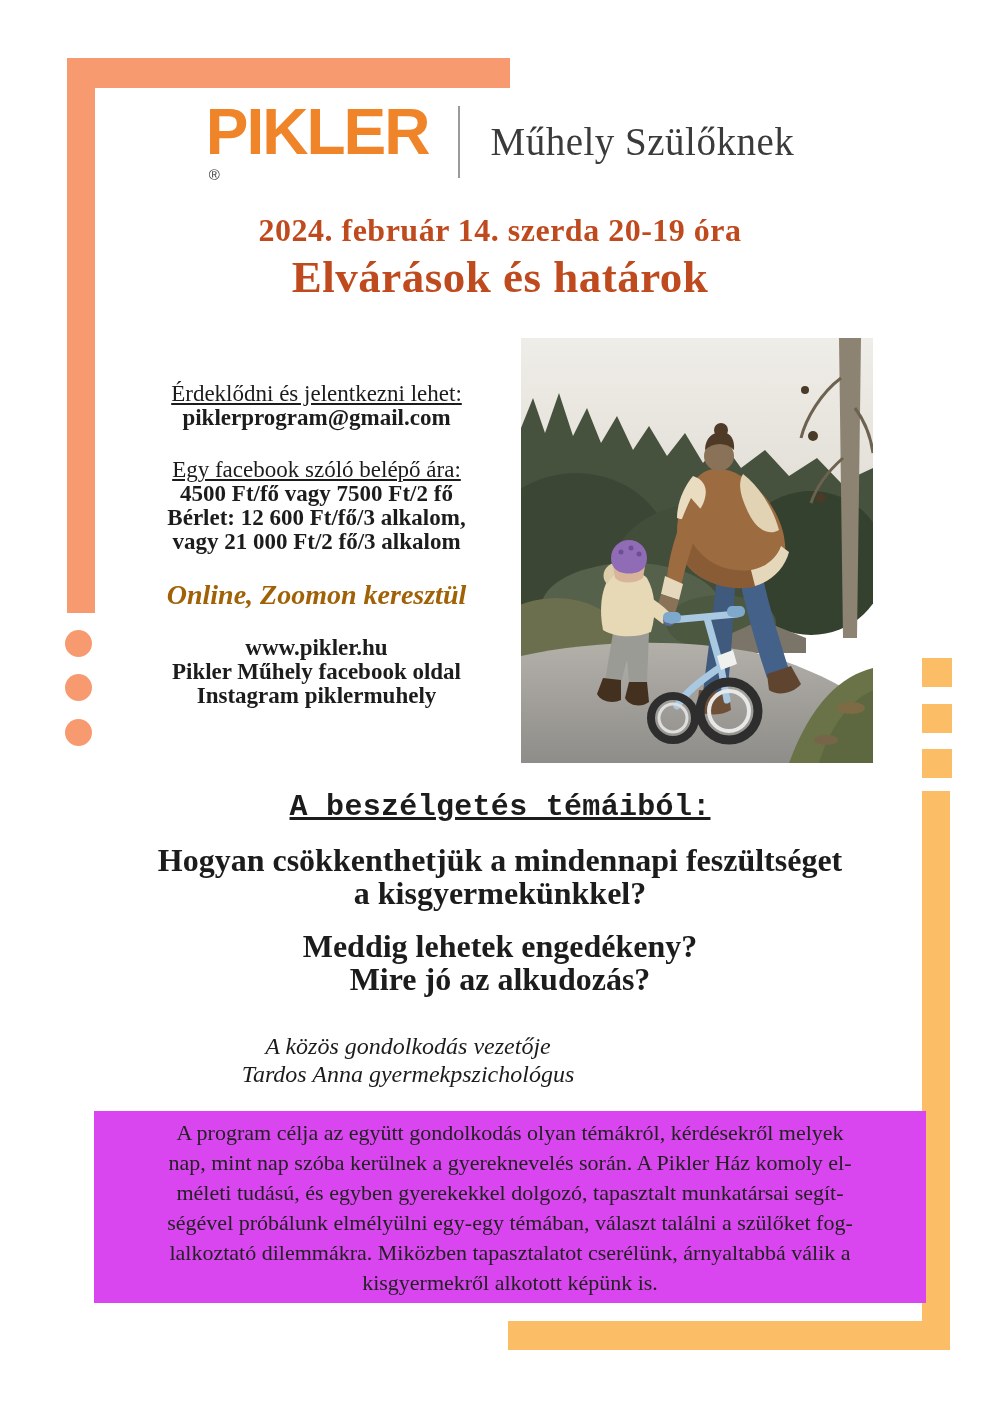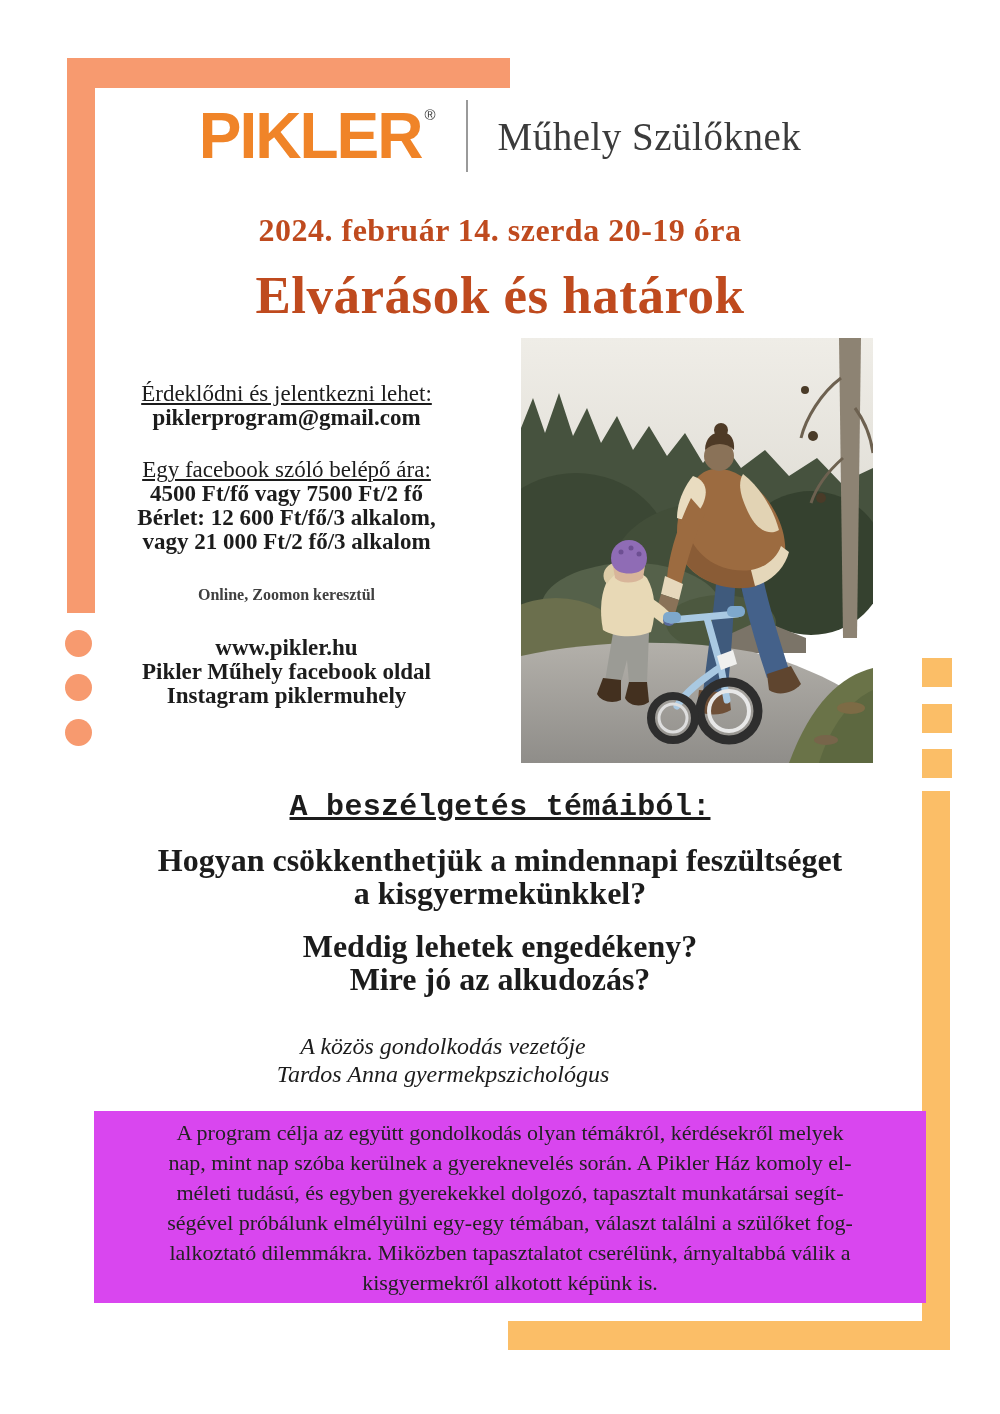--- a/index.html
+++ b/index.html
@@ -17,54 +17,54 @@
   .bar-left-v{left:67px;top:58px;width:28px;height:555px;}
   .dot{left:65px;width:27px;height:27px;border-radius:50%;}
   .dot1{top:630px;} .dot2{top:674px;} .dot3{top:719px;}
   .sq{left:922px;width:30px;height:29px;}
   .sq1{top:658px;} .sq2{top:704px;} .sq3{top:749px;}
   .bar-right-v{left:922px;top:791px;width:28px;height:559px;}
   .bar-bottom-h{left:508px;top:1321px;width:442px;height:29px;}
 
   
   .header{left:0;top:100px;width:1000px;display:flex;justify-content:center;align-items:center;gap:24px;}
-  .logo-wrap{display:flex;align-items:flex-start;}
+  .logo-wrap{display:flex;align-items:flex-start;flex-direction:column;}
   .logo-text{
     font-family:"Liberation Sans", sans-serif;font-weight:800;
     font-size:64px;line-height:1;color:#F08428;letter-spacing:-2px;
   }
   .logo-reg{font-family:"Liberation Sans", sans-serif;font-size:15px;color:#3b3b3b;margin-top:2px;margin-left:3px;}
   .logo-divider{width:2px;height:72px;background:#9a9a9a;margin:0 6px;}
   .tagline{font-size:39px;color:#3b3b3b;letter-spacing:0.5px;}
 
   
   .title-block{left:0;top:212px;width:1000px;text-align:center;color:#BF4A1E;}
   .title-date{font-size:32px;font-weight:bold;letter-spacing:0.5px;}
-  .title-event{font-size:53px;font-weight:bold;margin-top:16px;letter-spacing:0.5px;text-align:center;}
-
-  
-  .left-col{left:79px;top:382px;width:415px;text-align:center;}
+  .title-event{font-size:45px;font-weight:bold;margin-top:2px;letter-spacing:0.5px;text-align:center;}
+
+  
+  .left-col{left:109px;top:382px;width:415px;text-align:center;}
   .u{text-decoration:underline;}
   .lc-line{font-size:23px;line-height:24px;}
   .lc-bold{font-weight:bold;} .gap-md{height:28px;}
-  .red-line{color:#404040;font-weight:bold;font-size:16px;line-height:26px;}
+  .red-line{color:#a16207;font-weight:bold;font-size:28px;line-height:26px;font-style:italic;}
 
   
   .photo{left:521px;top:338px;width:352px;height:425px;}
   .photo svg{display:block;}
 
   
   .topics{left:0;top:790px;width:1000px;text-align:center;}
   .topics-heading{font-size:30px;font-weight:bold;text-decoration:underline;letter-spacing:0.3px;font-family:Liberation Mono, monospace;}
   .question{font-size:32px;font-weight:bold;line-height:33px;}
   .q-gap{height:20px;}
   .topics .spacer1{height:20px;}
 
   
-  .leader{left:0;top:1032px;width:816px;text-align:center;font-style:italic;font-size:24px;line-height:28px;margin-left:35px;}
+  .leader{left:0;top:1032px;width:816px;text-align:center;font-style:italic;font-size:24px;line-height:28px;}
 
   
   .desc-box{left:94px;top:1111px;width:832px;height:192px;background:#d946ef;}
   .desc-inner{padding-top:7px;text-align:center;font-size:22px;line-height:30px;color:#222222;}
 </style>
 </head>
 <body>
 
 <div class="deco salmon bar-top-h"></div>
 <div class="deco salmon bar-left-v"></div>

